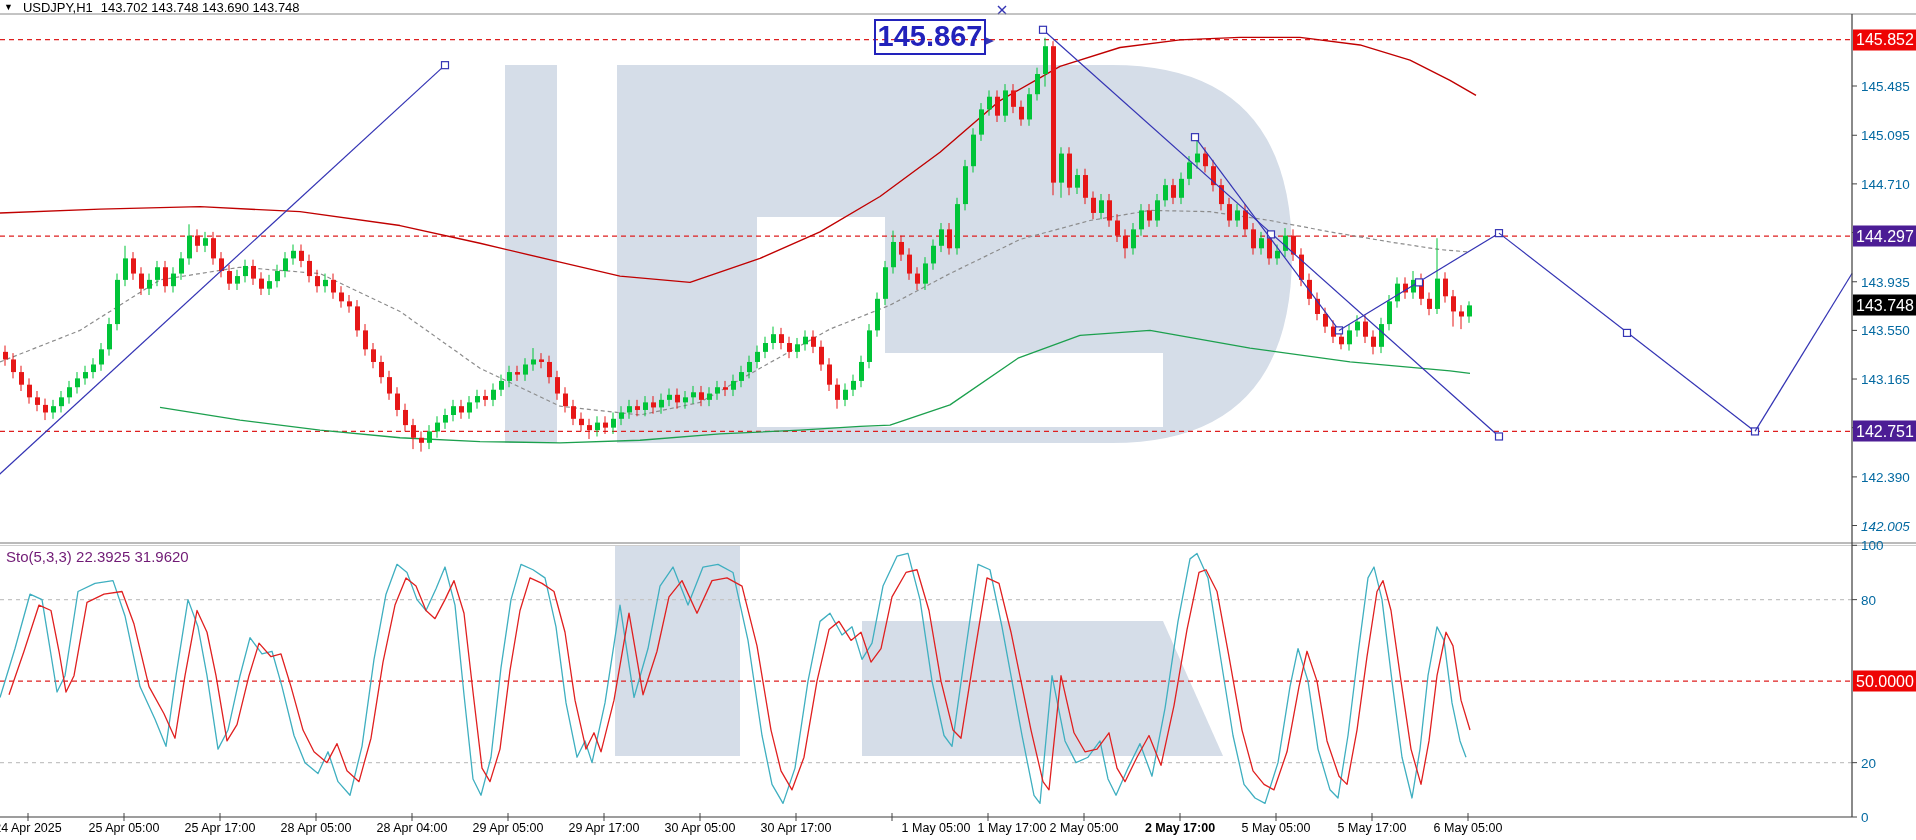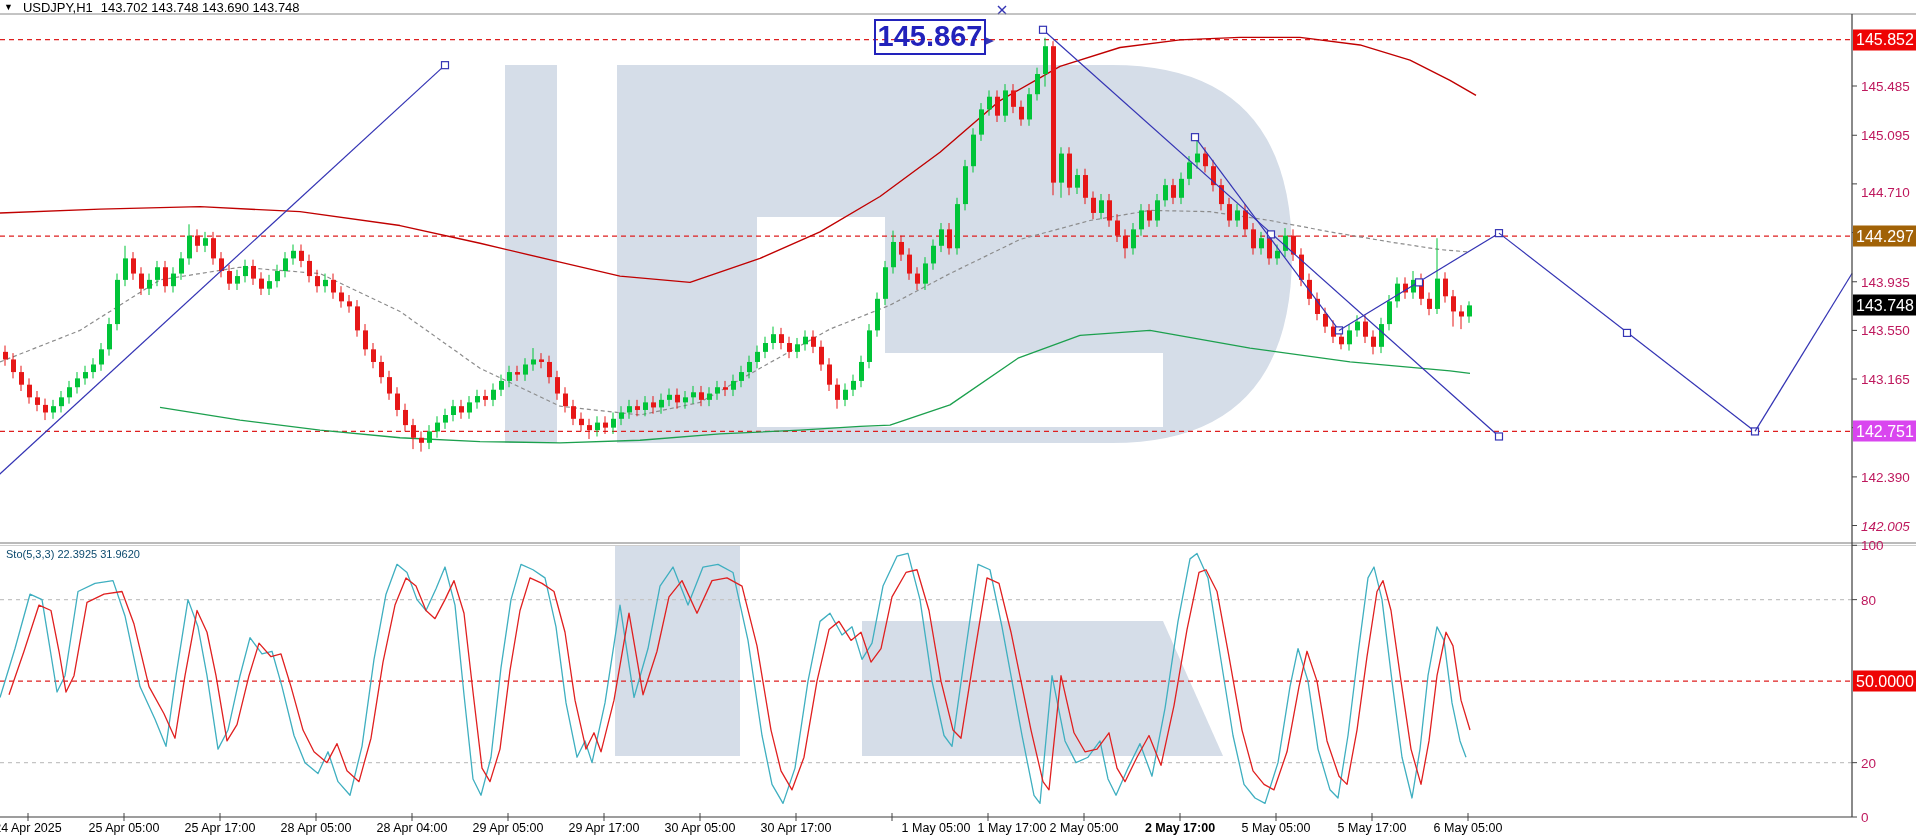--- a/index.html
+++ b/index.html
@@ -3,27 +3,27 @@
 <meta charset="utf-8">
 <style>
   html,body{margin:0;padding:0;background:#fff;}
   #stage{position:relative;width:1916px;height:840px;background:#fff;overflow:hidden;
          font-family:"Liberation Sans",sans-serif;-webkit-font-smoothing:antialiased;}
   #chart-svg{position:absolute;left:0;top:0;z-index:1;}
   .overlay{position:absolute;z-index:3;}
   #header{left:4px;top:0;height:14px;display:flex;align-items:center;gap:8px;
           font-size:13px;color:#000;white-space:nowrap;}
   #header .tri{font-size:9px;margin-right:2px;cursor:pointer;}
-  #sto-label{left:6px;top:548px;font-size:11px;color:#0c4a6e;white-space:nowrap;}
+  #sto-label{left:6px;top:548px;font-size:15px;color:#701a75;white-space:nowrap;}
   #price-label-box{left:874px;top:19px;width:108px;height:32px;border:2px solid #2222bb;
       color:#2222bb;font-size:29px;font-weight:bold;text-align:center;line-height:31px;
       background:rgba(255,255,255,0.0);letter-spacing:0;}
   #price-axis{left:1852px;top:0;width:64px;height:840px;}
   #time-axis{left:0;top:817px;width:1852px;height:23px;}
-  .tick-label{position:absolute;left:9px;font-size:13.5px;color:#be185d;transform:translateY(-50%);}
+  .tick-label{position:absolute;left:9px;font-size:13.5px;color:#0369a1;transform:translateY(-50%);}
   .time-label{position:absolute;top:4px;font-size:12.5px;color:#000;transform:translateX(-50%);white-space:nowrap;}
   .badge{position:absolute;left:1px;min-width:56px;padding:1.5px 3px;font-size:16px;color:#fff;
          transform:translateY(-50%);white-space:nowrap;}
 </style>
 </head>
 <body>
 
 <div id="stage">
   <svg id="chart-svg" width="1916" height="840">
       <g>
@@ -491,36 +491,36 @@
     <span>Sto(5,3,3)</span>
     <span>22.3925</span>
     <span>31.9620</span>
   </div>
 
   <div id="price-label-box" class="overlay">145.867</div>
 
   <div id="price-axis" class="overlay">
       <div class="tick-label" style="top: 86px;">145.485</div>
       <div class="tick-label" style="top: 135.257px;">145.095</div>
-      <div class="tick-label" style="top: 183.882px; margin-top: 8px;">144.710</div>
+      <div class="tick-label" style="top: 183.882px;">144.710</div>
       <div class="tick-label" style="top: 232.508px;">144.325</div>
       <div class="tick-label" style="top: 281.765px;">143.935</div>
       <div class="tick-label" style="top: 330.39px;">143.550</div>
       <div class="tick-label" style="top: 379.016px;">143.165</div>
       <div class="tick-label" style="top: 427.642px;">142.780</div>
       <div class="tick-label" style="top: 476.899px;">142.390</div>
       <div class="tick-label" style="top: 525.524px; font-style: italic;">142.005</div>
       <div class="tick-label" style="top: 545.3px;">100</div>
       <div class="tick-label" style="top: 599.64px;">80</div>
       <div class="tick-label" style="top: 762.66px;">20</div>
       <div class="tick-label" style="top: 817px;">0</div>
       <div class="badge" style="top: 39.6479px; background: rgb(238, 4, 4);">145.852</div>
-      <div class="badge" style="top: 236.044px; background: #a16207;">144.297</div>
+      <div class="badge" style="top: 236.044px; background: #4c1d95;">144.297</div>
       <div class="badge" style="top: 305.383px; background: rgb(0, 0, 0);">143.748</div>
-      <div class="badge" style="top: 431.304px; background: #d946ef;">142.751</div>
+      <div class="badge" style="top: 431.304px; background: #4c1d95;">142.751</div>
       <div class="badge" style="top: 681.15px; background: rgb(238, 4, 4);">50.0000</div>
     </div>
   <div id="time-axis" class="overlay">
       <div class="time-label" style="left: 28px;">24 Apr 2025</div>
       <div class="time-label" style="left: 124px;">25 Apr 05:00</div>
       <div class="time-label" style="left: 220px;">25 Apr 17:00</div>
       <div class="time-label" style="left: 316px;">28 Apr 05:00</div>
       <div class="time-label" style="left: 412px;">28 Apr 04:00</div>
       <div class="time-label" style="left: 508px;">29 Apr 05:00</div>
       <div class="time-label" style="left: 604px;">29 Apr 17:00</div>

